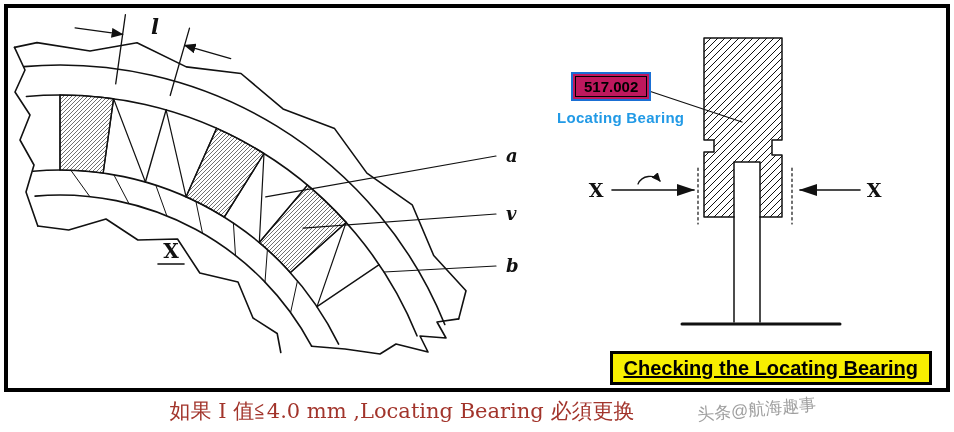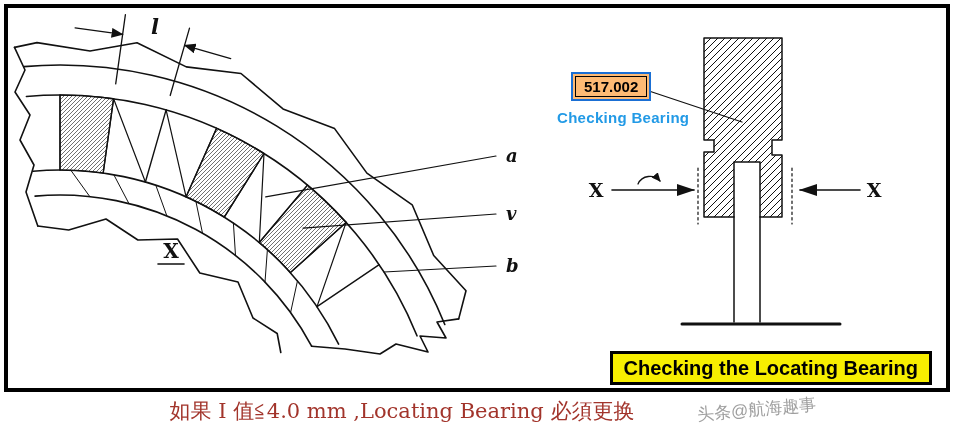--- a/index.html
+++ b/index.html
@@ -2,26 +2,26 @@
 <html><head>
 <meta charset="utf-8">
 <style>
   html,body{margin:0;padding:0;background:#fff;}
   .stage{position:relative;width:954px;height:432px;background:#fff;overflow:hidden;
          font-family:"Liberation Sans",sans-serif;}
   .frame{position:absolute;left:4px;top:4px;width:938px;height:380px;
          border:4px solid #000;background:#fff;}
   .frame svg{position:absolute;left:0;top:0;}
   .part-box{position:absolute;left:563px;top:64px;border:2px solid #1a6fd4;
-            background:#fdba74;padding:2px;}
+            background:#be185d;padding:2px;}
   .part-box-inner{border:1.5px solid #000;padding:1px 8px;
             font:bold 15px "Liberation Sans",sans-serif;color:#000;white-space:nowrap;}
   .part-name{position:absolute;left:549px;top:101px;color:#229ae6;
             font:bold 15px "Liberation Sans",sans-serif;letter-spacing:.3px;white-space:nowrap;}
-  .banner{position:absolute;right:14px;bottom:3px;display:flex;gap:5px;}
+  .banner{position:absolute;right:14px;bottom:3px;display:flex;gap:5px;text-decoration:underline;}
   .banner-box{border:3px solid #000;background:#f7ee00;color:#000;
             font:bold 20px "Liberation Sans",sans-serif;padding:2px 11px;
             white-space:nowrap;line-height:24px;}
   .caption{position:absolute;left:0;top:397px;width:804px;text-align:center;
             color:#a2342b;font:21px "DejaVu Serif","Liberation Serif",serif;white-space:nowrap;}
   .watermark{position:absolute;left:697px;top:398px;color:#8f8f8f;opacity:.85;
             font:17px "Liberation Sans",sans-serif;transform:rotate(-5deg);white-space:nowrap;}
 </style>
 </head>
 <body>
@@ -137,21 +137,21 @@
           <text x="874" y="197" fill="#111" stroke="none" text-anchor="middle" font-family="DejaVu Serif, serif" font-size="19" font-weight="bold">X</text>
 
           <path stroke-width="1.3" d="M 646,90 L 742,122"></path>
         </g>
       </g>
     </svg>
 
     <div class="part-box">
       <div class="part-box-inner">517.002</div>
     </div>
-    <div class="part-name">Checking Bearing</div>
+    <div class="part-name">Locating Bearing</div>
 
     <div class="banner">
       <div class="banner-box">Checking the Locating Bearing</div>
     </div>
   </div>
 
   <div class="caption">如果 I 值≦4.0 mm ,Locating Bearing 必須更换</div>
   <div class="watermark">头条@航海趣事</div>
 </div>
 

